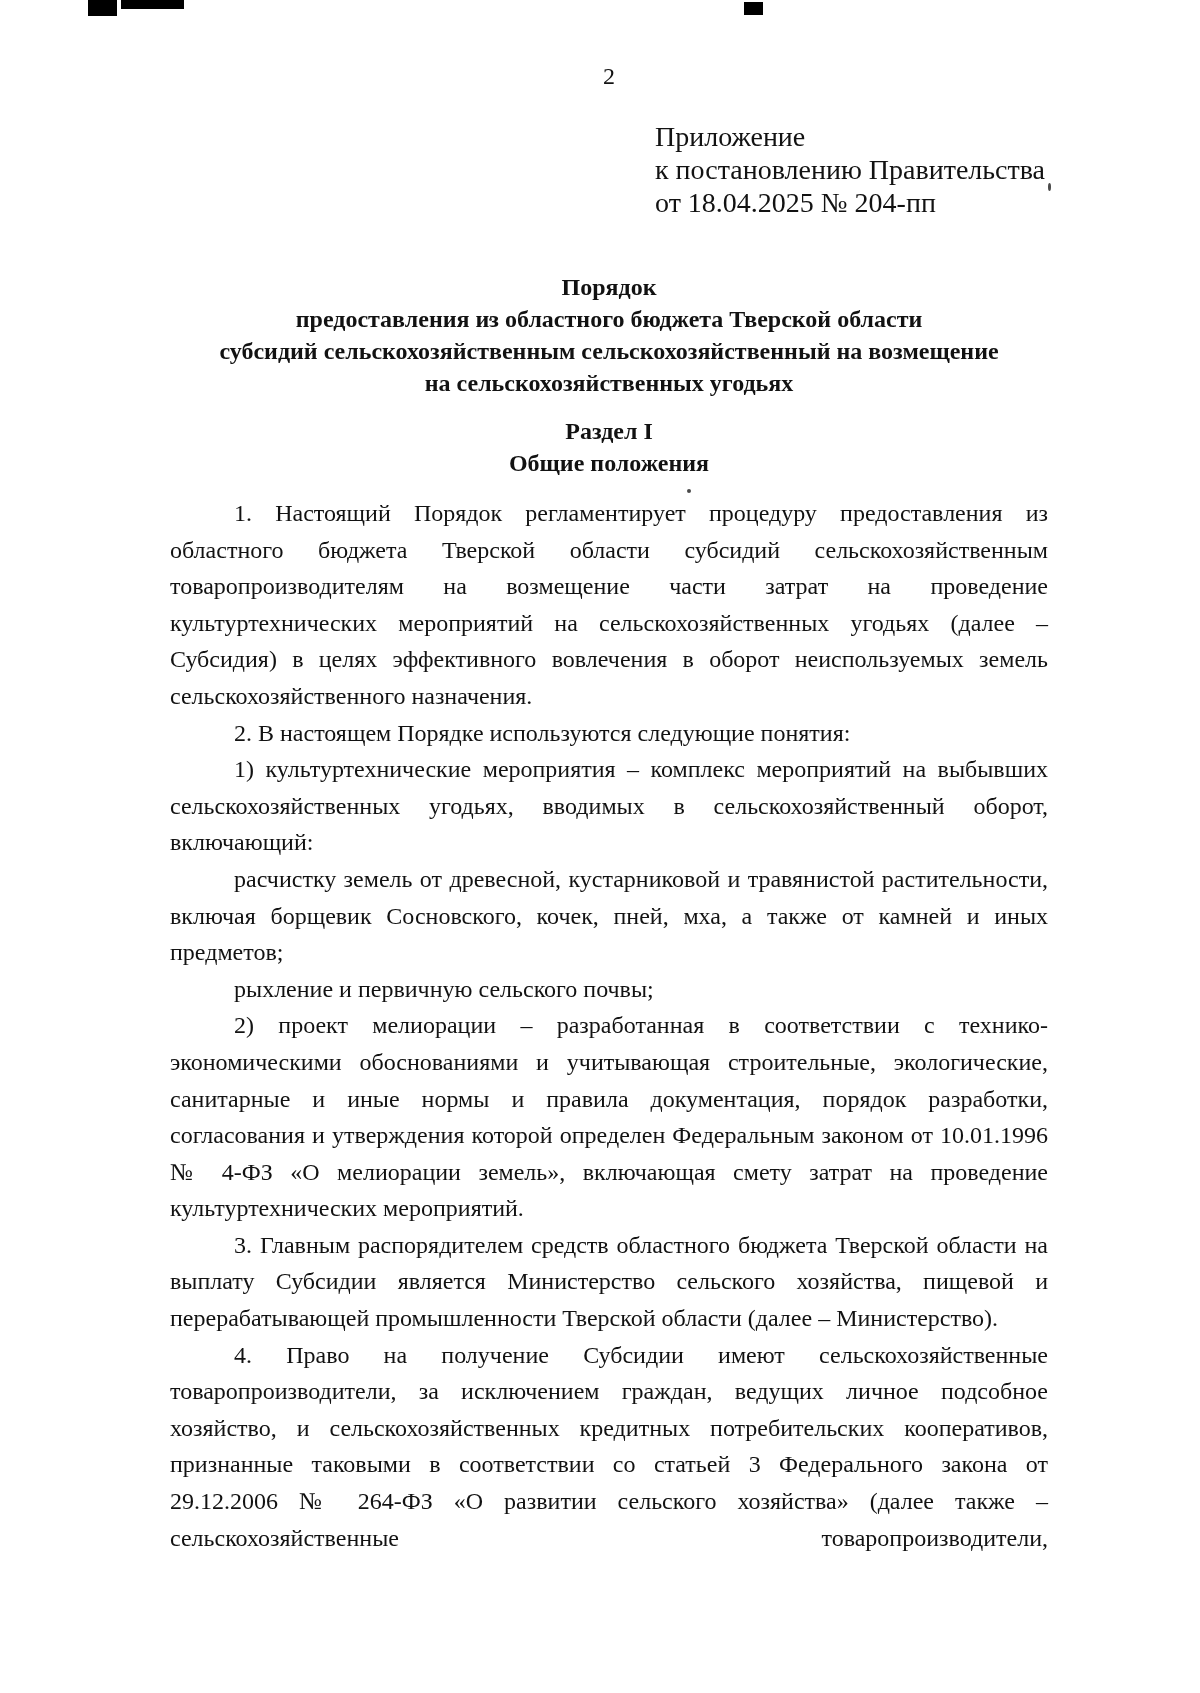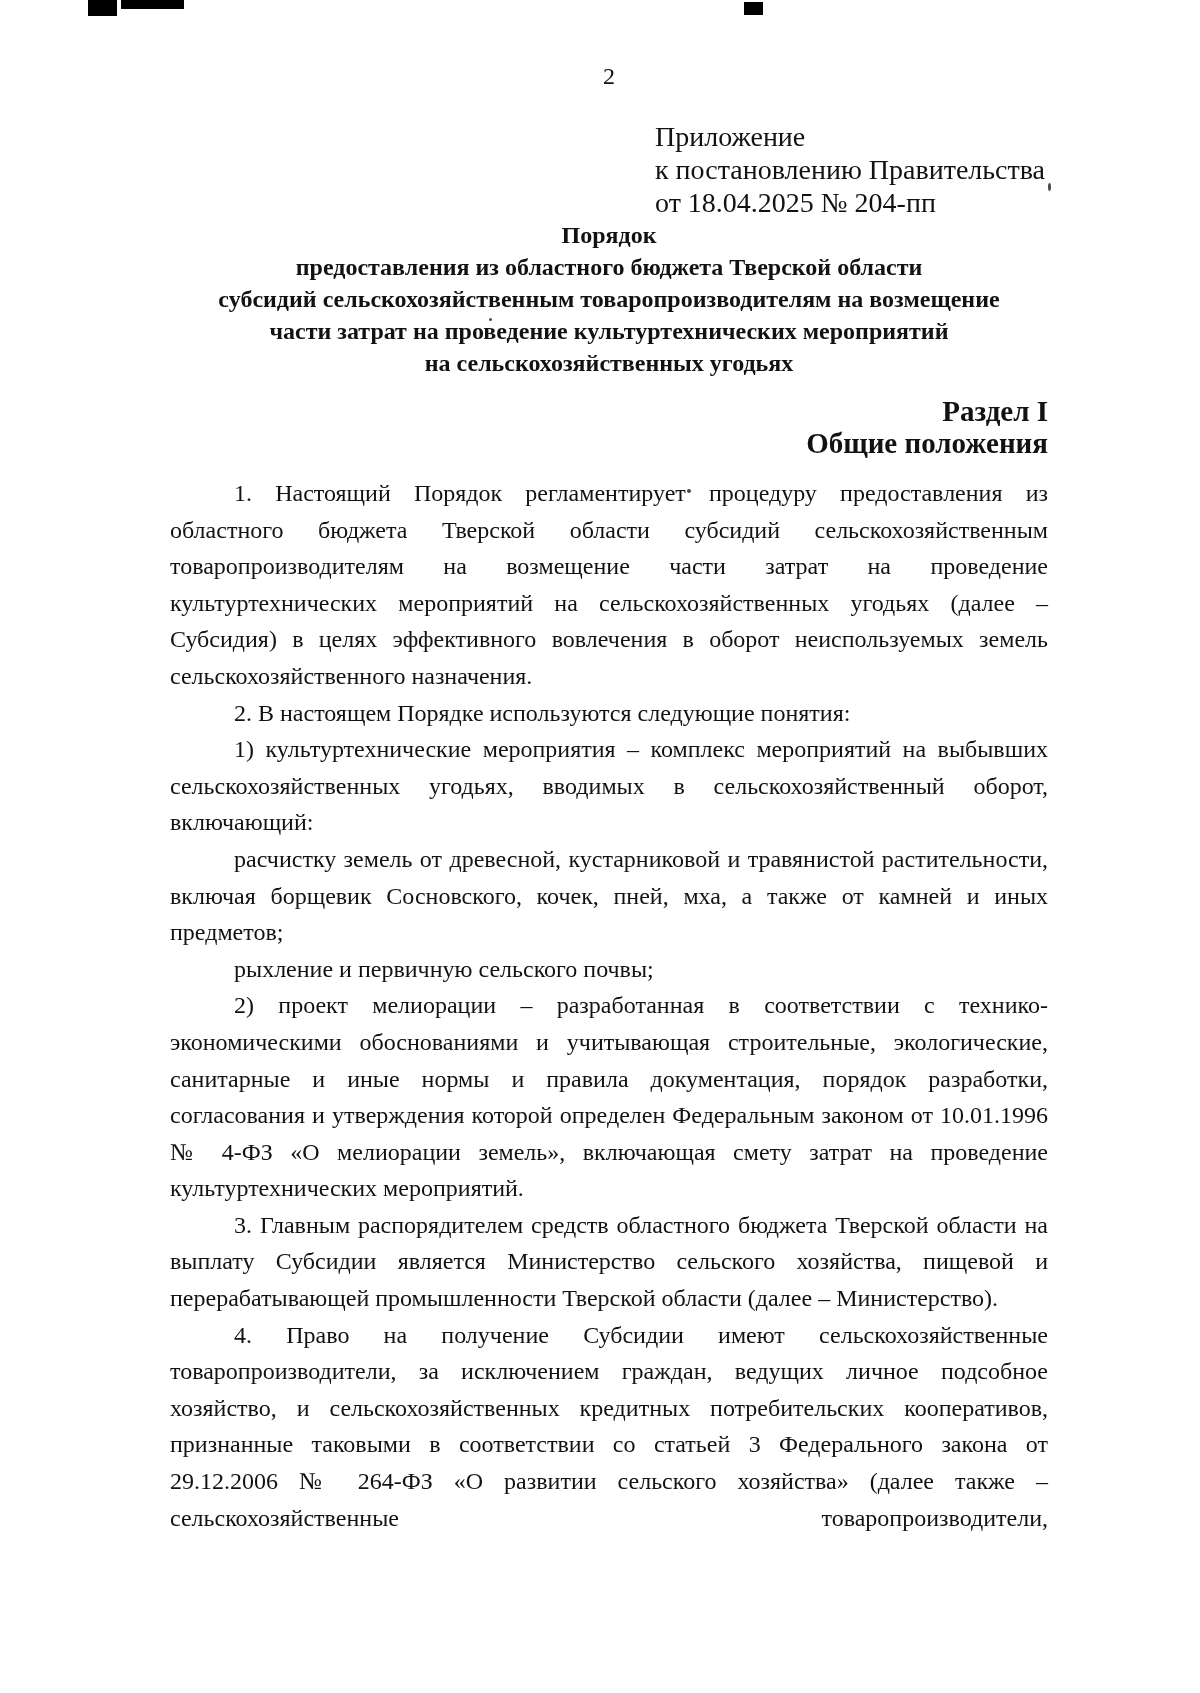--- a/index.html
+++ b/index.html
@@ -26,30 +26,31 @@
     line-height: 28px;
   }
   .appendix {
     margin-top: 30px;
     margin-left: 485px;
     font-size: 28px;
     line-height: 33px;
     text-align: left;
   }
   .doc-title {
+    margin-top: 52px;
     text-align: center;
     font-weight: bold;
     font-size: 24px;
     line-height: 32px;
   }
   .section-heading {
     margin-top: 16px;
-    text-align: right;
+    text-align: center;
     font-weight: bold;
-    font-size: 29px;
+    font-size: 24px;
     line-height: 32px;
   }
   .body-text {
     margin-top: 16px;
     font-size: 24px;
     line-height: 36.6px;
     text-align: justify;
   }
   .body-text p {
     text-indent: 64px;
@@ -77,22 +78,21 @@
 
     <div class="appendix">
       <div>Приложение</div>
       <div>к постановлению Правительства</div>
       <div>от 18.04.2025 № 204-пп</div>
     </div>
 
     <div class="doc-title">
       <div>Порядок</div>
       <div>предоставления из областного бюджета Тверской области</div>
-      <div>субсидий сельскохозяйственным товаропроизводителям на возмещение</div>
-      <div>части затрат на проведение культуртехнических мероприятий</div>
+      <div>субсидий сельскохозяйственным сельскохозяйственный на возмещение</div>
       <div>на сельскохозяйственных угодьях</div>
     </div>
 
     <div class="section-heading">
       <div>Раздел I</div>
       <div>Общие положения</div>
     </div>
 
     <div class="body-text">
       <p>1. Настоящий Порядок регламентирует процедуру предоставления из областного бюджета Тверской области субсидий сельскохозяйственным товаропроизводителям на возмещение части затрат на проведение культуртехнических мероприятий на сельскохозяйственных угодьях (далее – Субсидия) в целях эффективного вовлечения в оборот неиспользуемых земель сельскохозяйственного назначения.</p>

